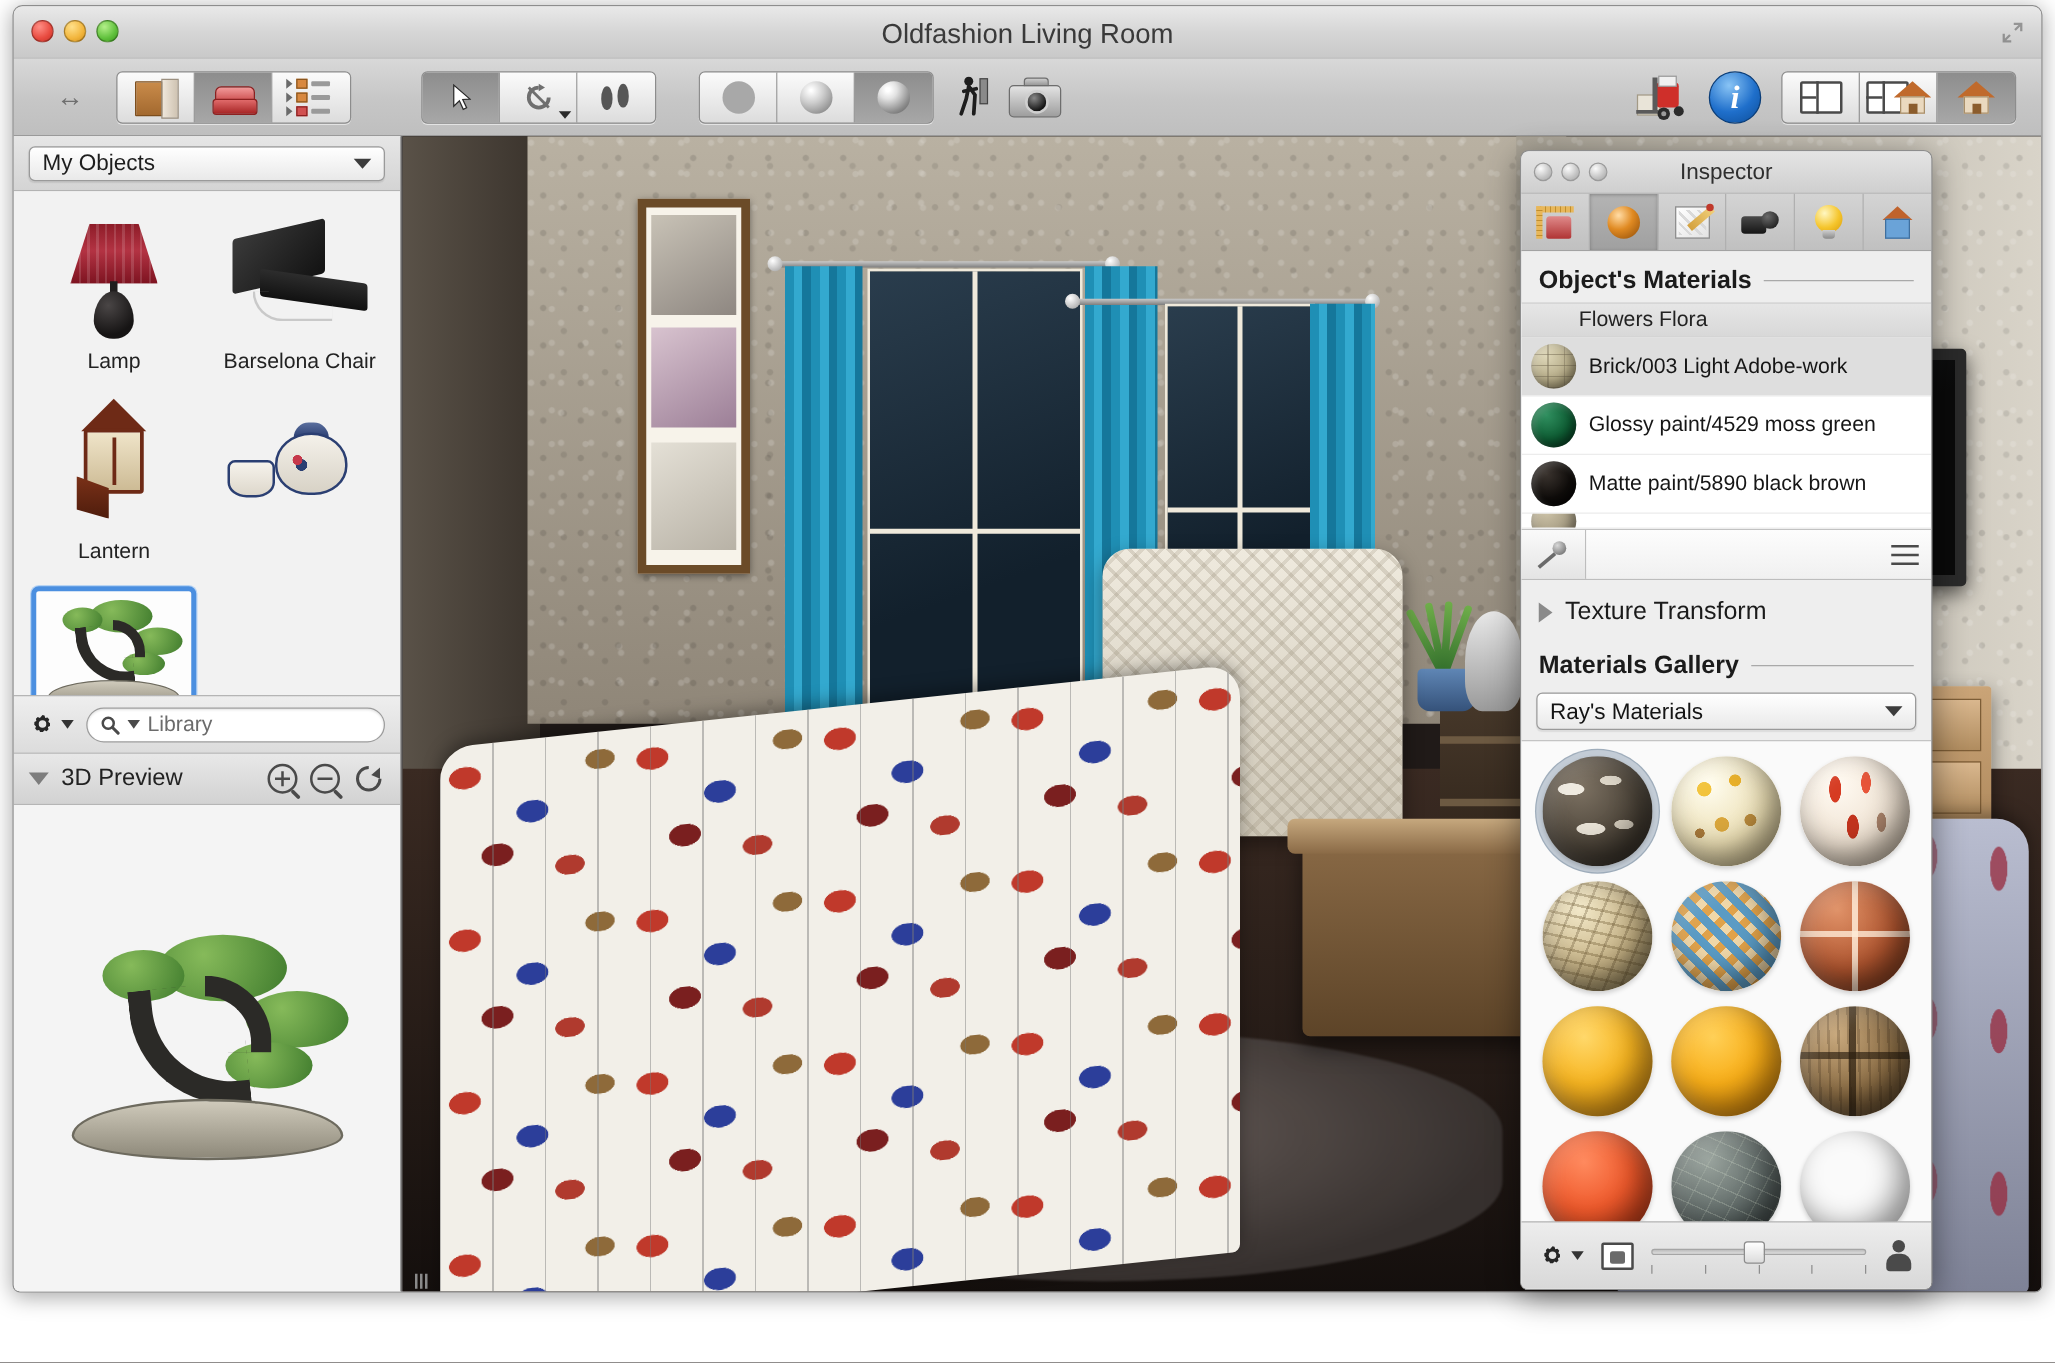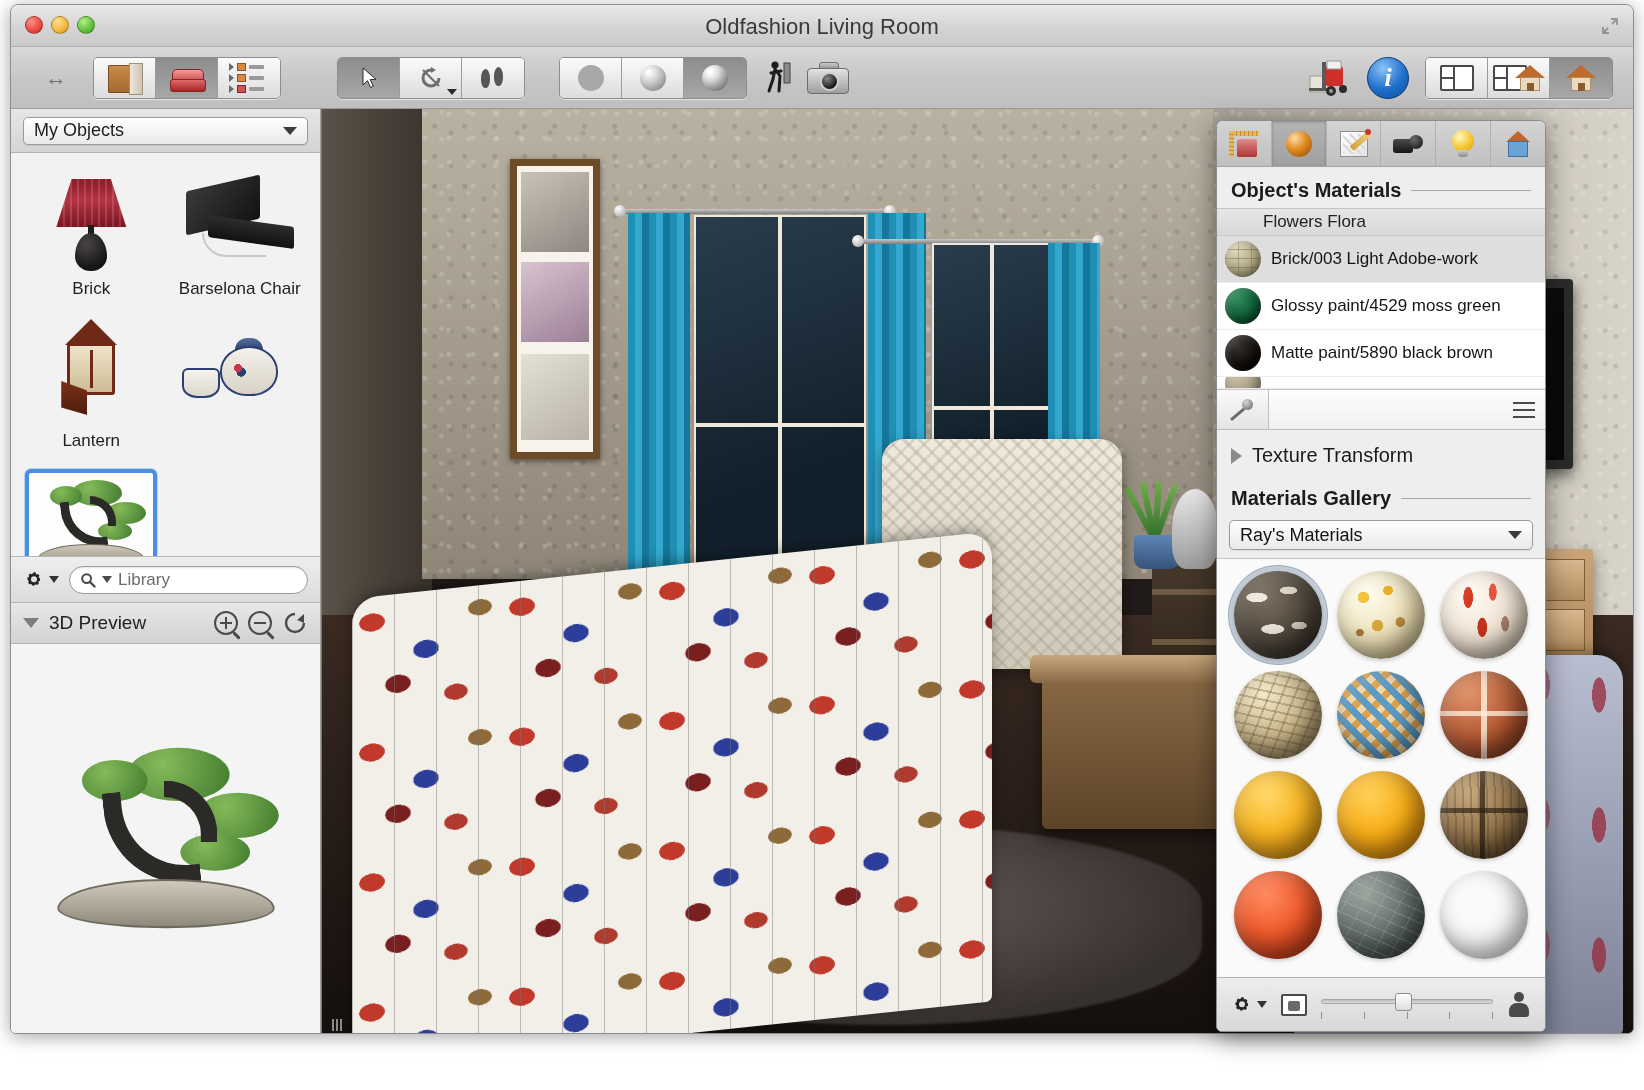--- a/index.html
+++ b/index.html
@@ -646,21 +646,21 @@
 
       <div class="obj-grid">
         <div class="obj-cell">
           <div class="obj-thumb-wrap">
             <div class="art art-lamp">
                 <div class="shade"></div>
                 <div class="neck"></div>
                 <div class="base"></div>
               </div>
           </div>
-          <div class="obj-label">Brick</div>
+          <div class="obj-label">Lamp</div>
         </div>
 
         <div class="obj-cell">
           <div class="obj-thumb-wrap">
             <div class="art art-chair">
                 <div class="back"></div>
                 <div class="seat"></div>
                 <div class="leg"></div>
               </div>
           </div>
@@ -851,20 +851,28 @@
           <i></i>
           <i></i>
         </div>
     </div>
   </div>
 
 </div>
 
 <div class="inspector">
 
+  <div class="insp-title">
+    <span class="tls">
+      <i></i>
+      <i></i>
+      <i></i>
+    </span>
+    <span class="t">Inspector</span>
+  </div>
 
   <div class="insp-tabs">
     <div class="insp-tab">
       <span class="ic-ruler-chair">
         <span class="rt"></span>
           <span class="rl"></span>
           <span class="ch"></span>
       </span>
     </div>
     <div class="insp-tab active">

